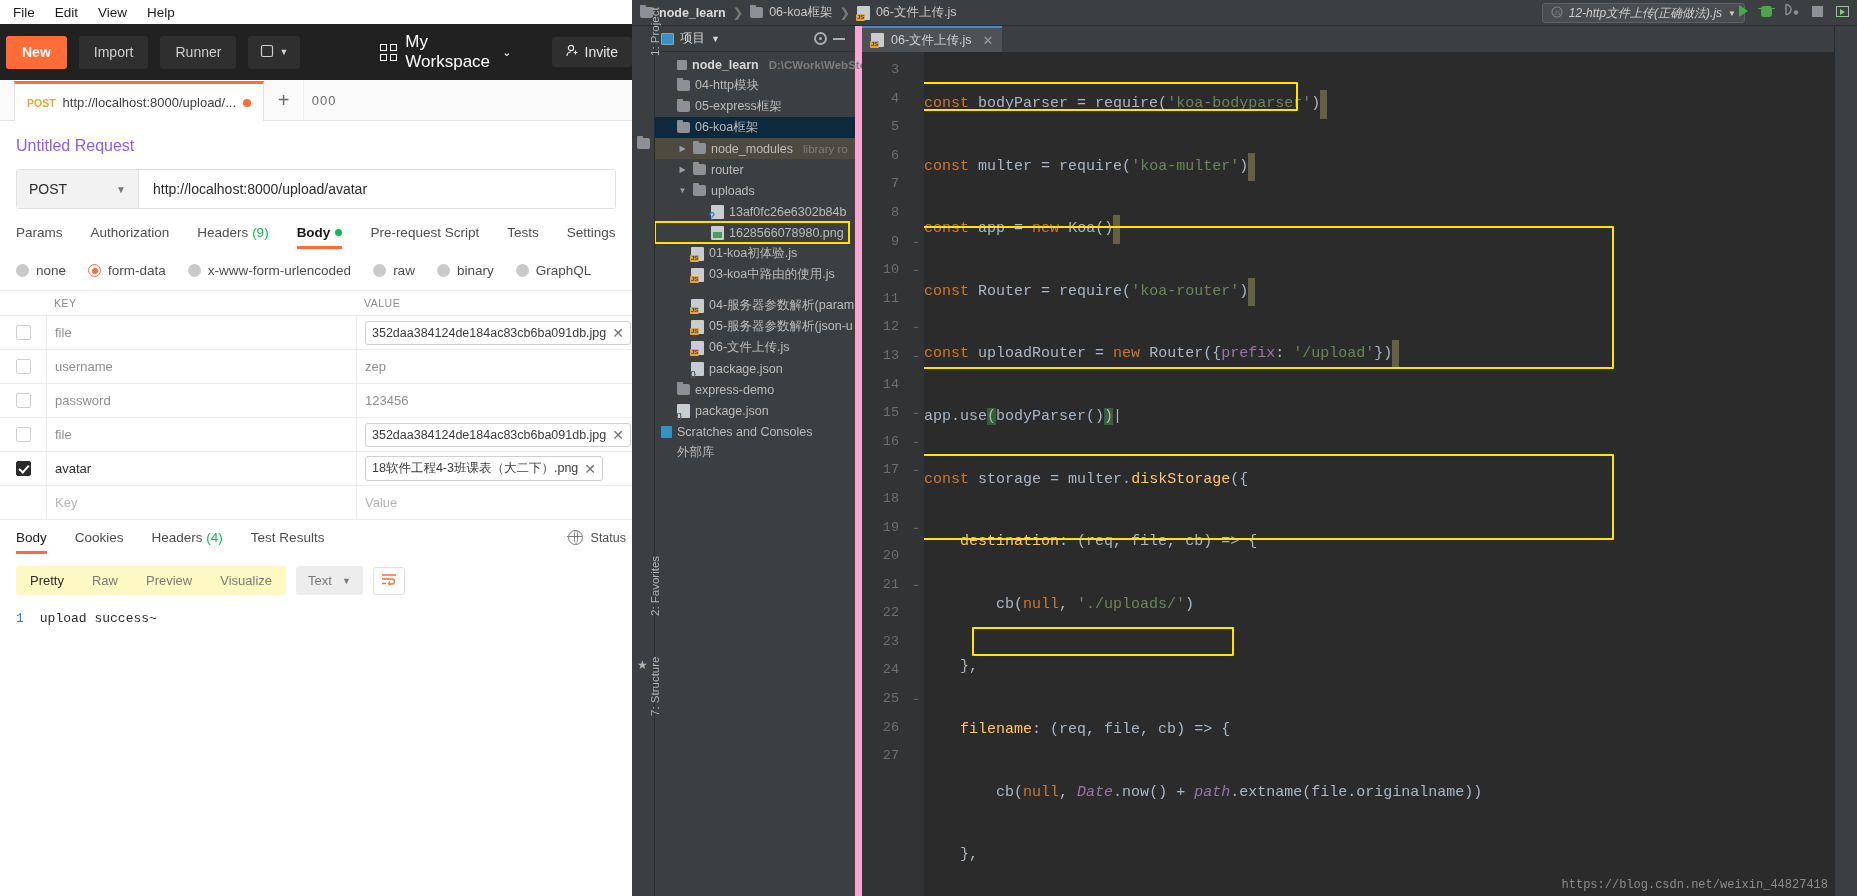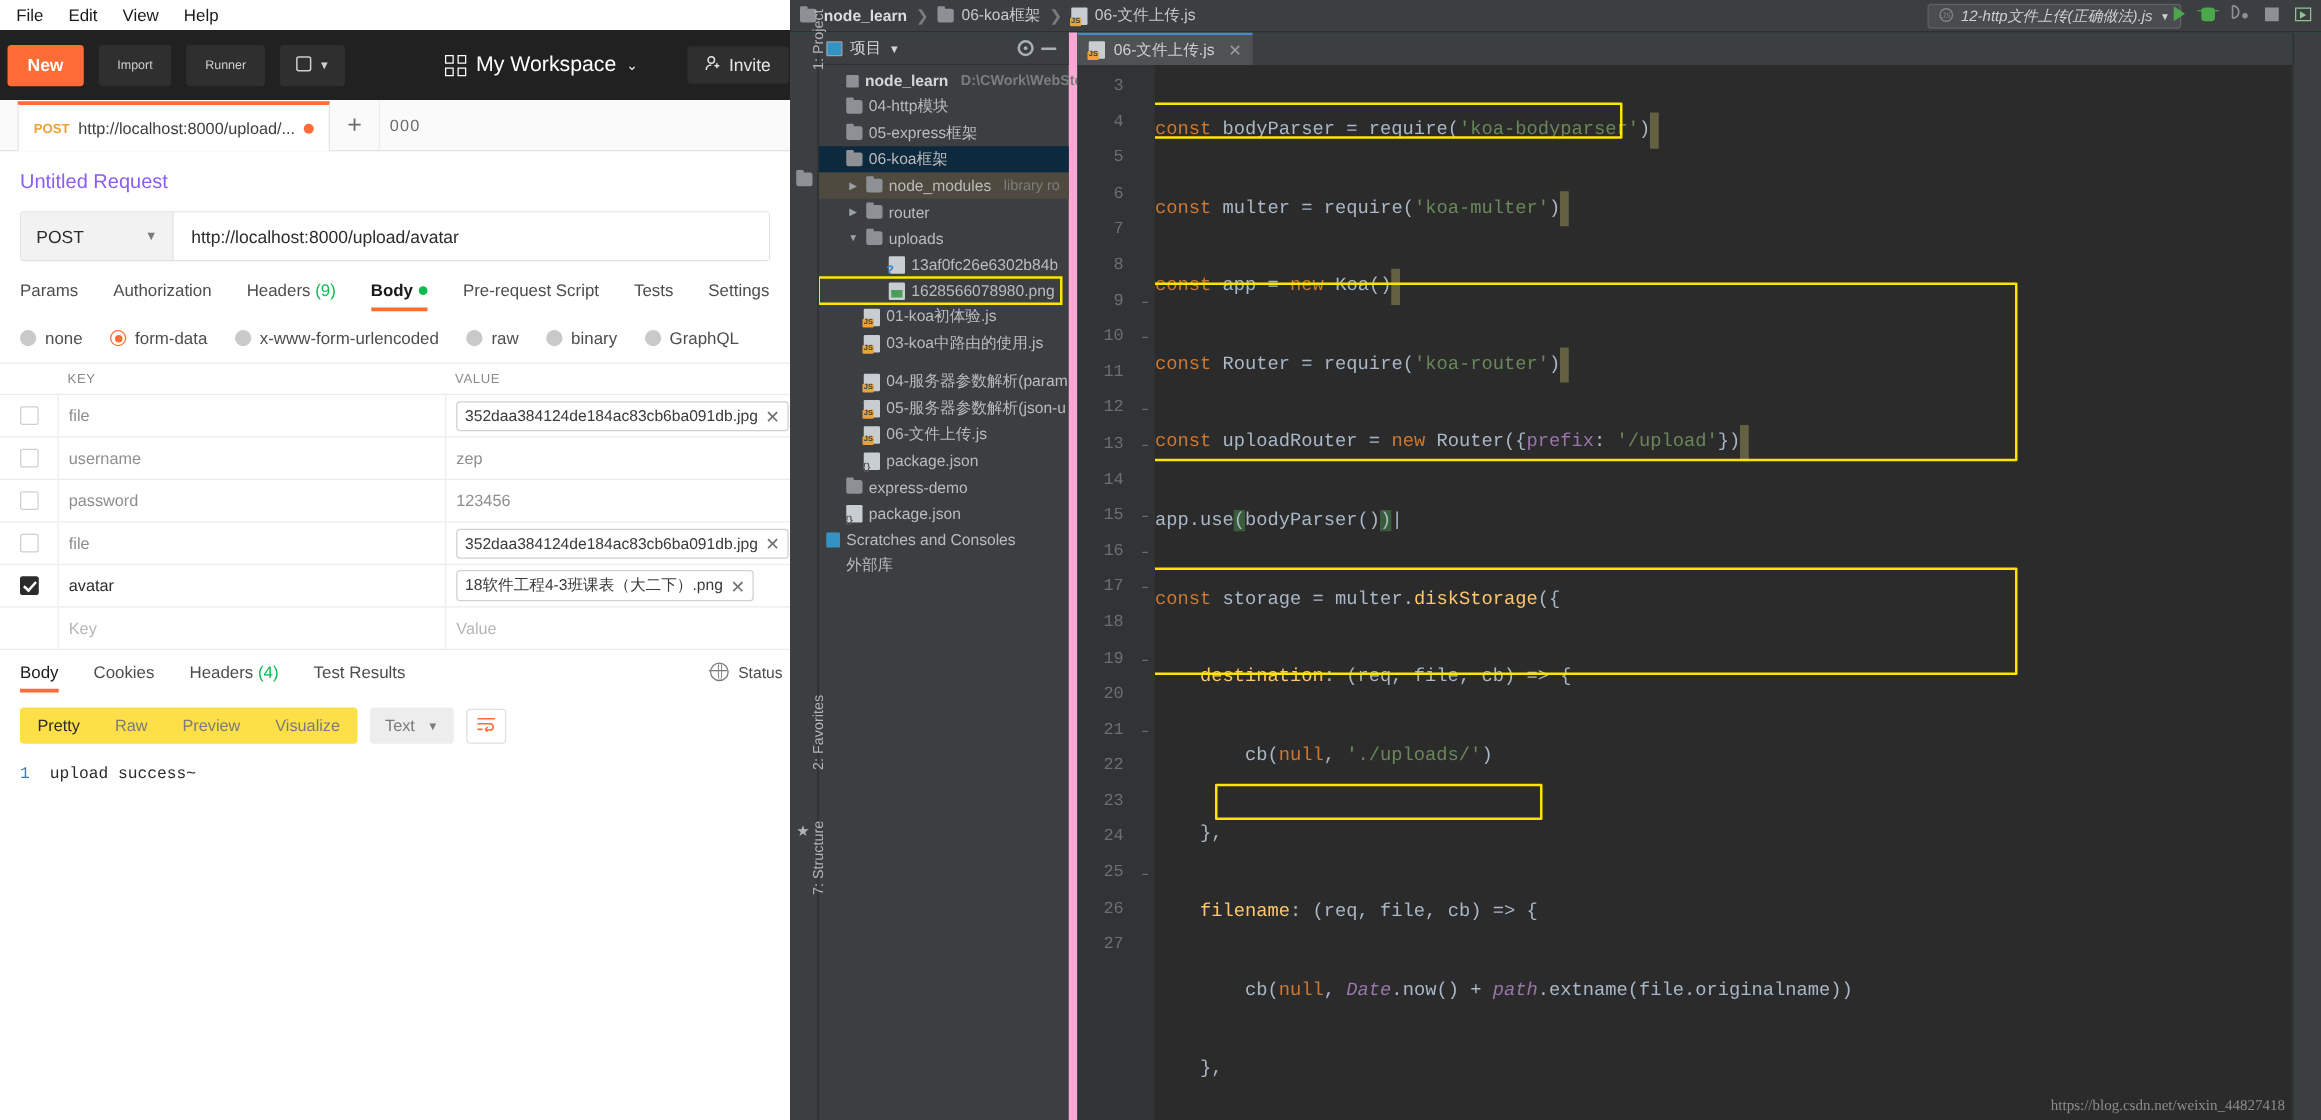--- a/index.html
+++ b/index.html
@@ -26,21 +26,21 @@
   .pm-toolbar {
     height: 56px; background: #212121; display: flex; align-items: center;
     padding-left: 0px; gap: 0;
   }
   .pm-new {
     background: #ff6c37; color: #fff; font-weight: bold; font-size: 14px;
     padding: 8px 16px; border-radius: 3px; margin-left: 6px; height: 33px;
     display: flex; align-items: center;
   }
   .pm-tbtn {
-    color: #cfcfcf; font-size: 10px; padding: 0 15px; height: 33px;
+    color: #cfcfcf; font-size: 14px; padding: 0 15px; height: 33px;
     display: flex; align-items: center; margin-left: 12px;
     background: #2f2f2f; border-radius: 3px;
   }
   .pm-iconbtn {
     color: #cfcfcf; background: #2f2f2f; border-radius: 3px; height: 33px;
     display: flex; align-items: center; gap: 5px; padding: 0 12px; margin-left: 12px;
   }
   .pm-ws {
     color: #fff; font-size: 17px; display: flex; align-items: center; gap: 8px;
     margin-left: 80px; font-weight: 500;
@@ -124,21 +124,21 @@
   .pm-respbar .active { color:#1a1a1a; position:relative; padding-bottom: 9px;}
   .pm-respbar .active::after { content:""; position:absolute; left:0; right:0; bottom:0; height:3px; background:#ff6c37;}
   .pm-respbar .itm { padding-bottom: 9px; }
   .pm-respbar .cnt { color:#0cbb52;}
   .pm-status { position:absolute; right: 6px; bottom: 9px; display:flex; align-items:center; gap:8px; font-size: 12.5px; color:#4d4d4d;}
   .globe { width: 15px; height: 15px; border-radius:50%; border: 1.4px solid #7a7a7a; position:relative;}
   .globe::before { content:""; position:absolute; left: 5.3px; top:-1.4px; width: 2px; height: 14.6px; border: 1.4px solid #7a7a7a; border-radius: 50%; border-top:none; border-bottom:none;}
   .globe::after { content:""; position:absolute; top: 5.3px; left:-1.4px; height: 2px; width: 14.6px; border-top: 1.4px solid #7a7a7a;}
 
   .pm-viewbar { display:flex; align-items:center; gap:10px; padding: 12px 16px 0 16px; }
-  .pm-segs { display:flex; background:#fde047; border-radius:3px; overflow:hidden; }
+  .pm-segs { display:flex; background:#fef9c3; border-radius:3px; overflow:hidden; }
   .pm-segs .sg { padding: 7px 14px; font-size: 13px; color:#7a7a7a;}
   .pm-segs .sg.active { color: #2b2b2b; }
   .pm-sel { display:flex; align-items:center; gap:10px; background:#ededed; border-radius:3px; padding: 7px 12px; font-size:13px; color:#7a7a7a;}
   .pm-wrapbtn { border:1px solid #e0e0e0; border-radius:3px; padding: 5px 7px; display:flex; align-items:center;}
 
   .pm-body {
     padding: 16px 16px 0 16px; font-family: "Liberation Mono", monospace; font-size: 13px;
     display:flex; gap: 16px; color:#2b2b2b;
   }
   .pm-lnum { color:#3b7fb5; }
@@ -245,21 +245,21 @@
   .v  { color:#a9b7c6; }
   .hlbox {
     position:absolute; border: 2px solid #ffe400; pointer-events:none; border-radius:1px;
   }
   .caretblk { display:inline-block; width:7px; background:#636141; }
   .ws-rail-right {
     width: 23px; background:#3c3f41; border-left:1px solid #2b2b2b; flex:0 0 23px; position:relative;
   }
   .watermark {
     position:absolute; right: 6px; bottom: 4px; color:#8c8c8c; font-size: 12px;
-    font-family:Liberation Serif, serif;
+    font-family:Liberation Mono, monospace;
     padding-left:48px;
   }
 </style>
 </head>
 <body>
 
 <div class="root">
 
   <div class="postman">
 

